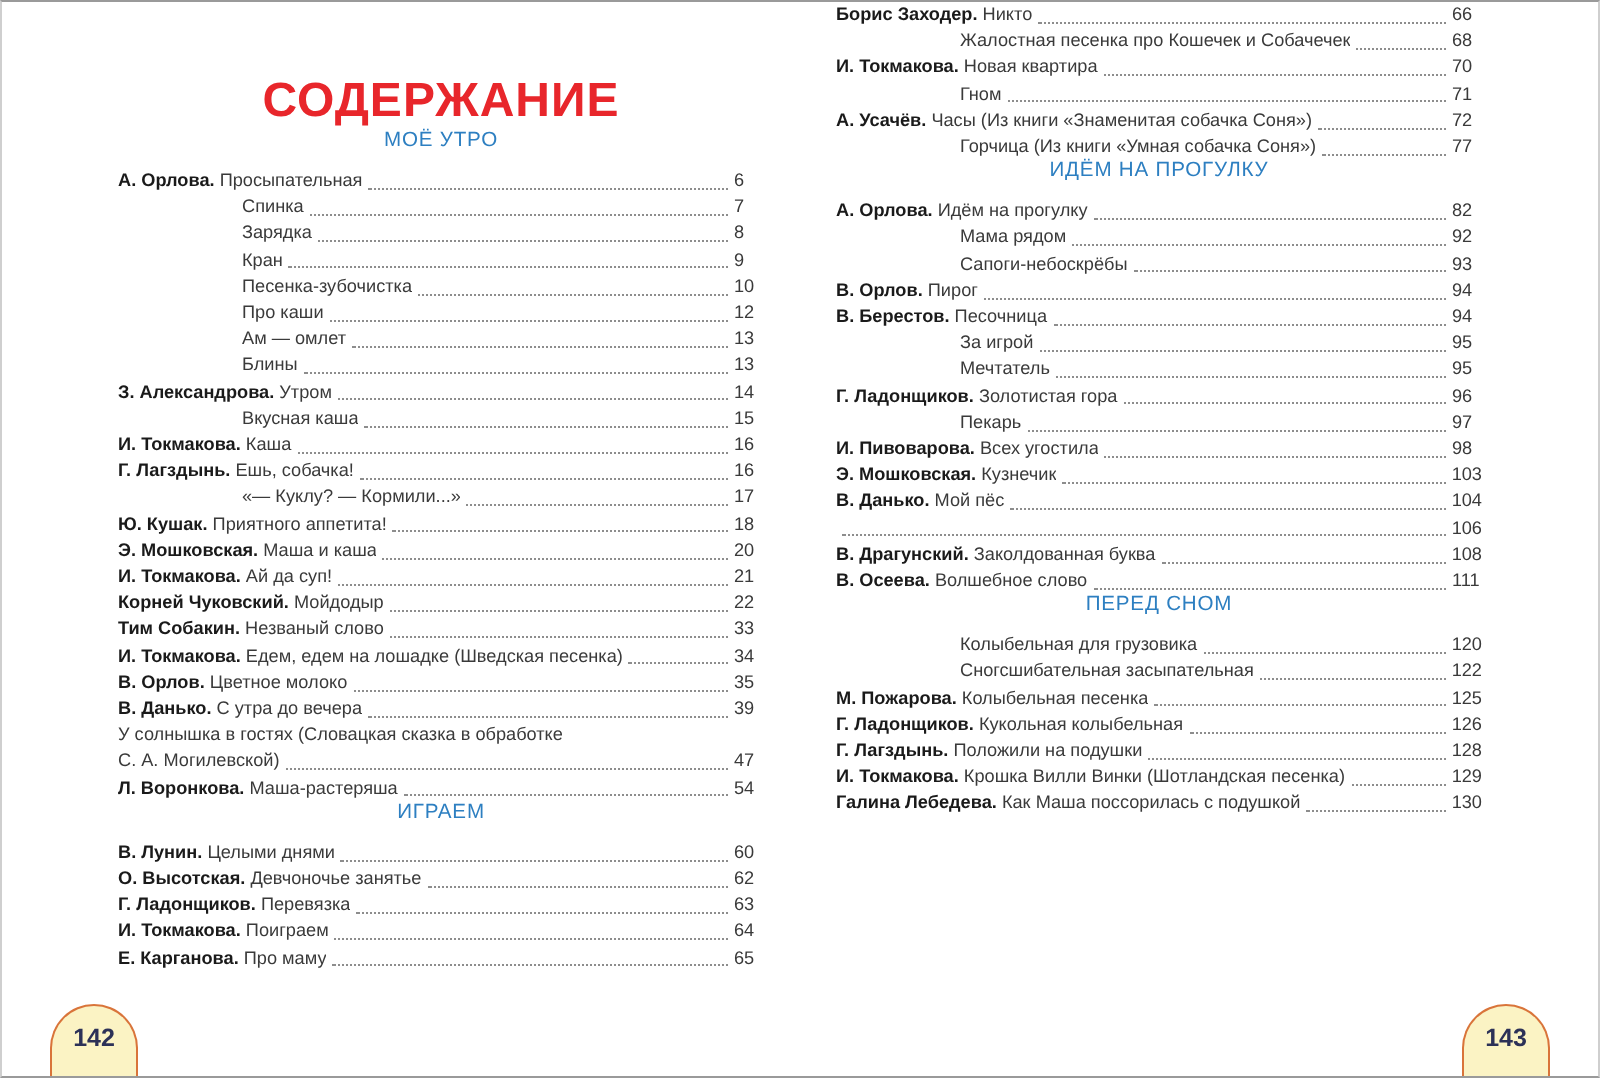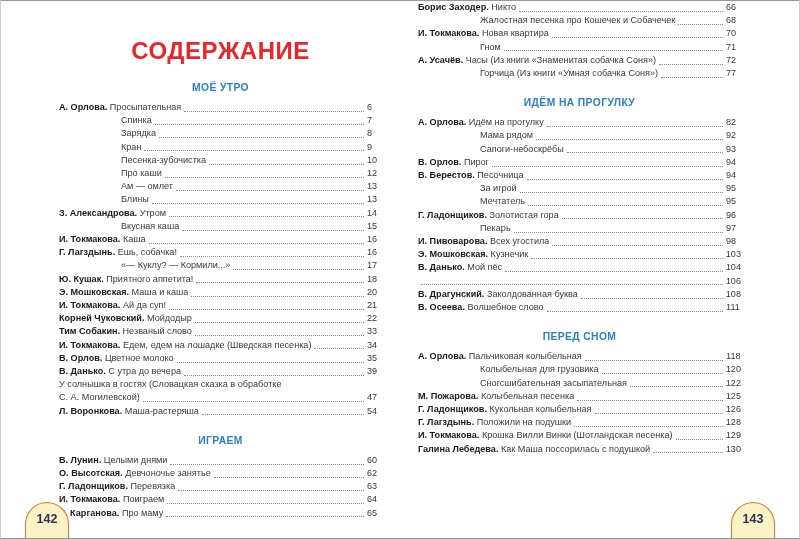--- a/index.html
+++ b/index.html
@@ -44,24 +44,24 @@
     font-weight: bold;
     font-size: 24px;
     letter-spacing: 0.5px;
     margin-top: 36px;
     margin-bottom: 0;
   }
 
   .section-head {
     text-align: center;
     color: #2d7fc1;
-    font-weight: bold;
+    font-weight: normal;
     font-size: 10.3px;
     letter-spacing: 0.4px;
-    margin-top: 17px;
+    margin-top: 0;
     margin-bottom: 8px;
   }
   .leaf-right .section-head:first-child { margin-top: 0; }
 
   .toc-list {
     list-style: none;
     margin: 0;
     padding: 0;
   }
 
@@ -398,25 +398,20 @@
               <span class="pagenum">108</span>
             </li>
             <li class="toc-row">
               <span class="entry-text"><span class="author">В. Осеева. </span><span class="title-txt">Волшебное слово</span></span>
               <span class="leader"></span>
               <span class="pagenum">111</span>
             </li>
           </ul>
           <div class="section-head">ПЕРЕД СНОМ</div>
           <ul class="toc-list">
-            <li class="toc-row">
-              <span class="entry-text"><span class="author">А. Орлова. </span><span class="title-txt">Пальчиковая колыбельная</span></span>
-              <span class="leader"></span>
-              <span class="pagenum">118</span>
-            </li>
             <li class="toc-row indented">
               <span class="entry-text"><span class="title-txt">Колыбельная для грузовика</span></span>
               <span class="leader"></span>
               <span class="pagenum">120</span>
             </li>
             <li class="toc-row indented">
               <span class="entry-text"><span class="title-txt">Сногсшибательная засыпательная</span></span>
               <span class="leader"></span>
               <span class="pagenum">122</span>
             </li>

